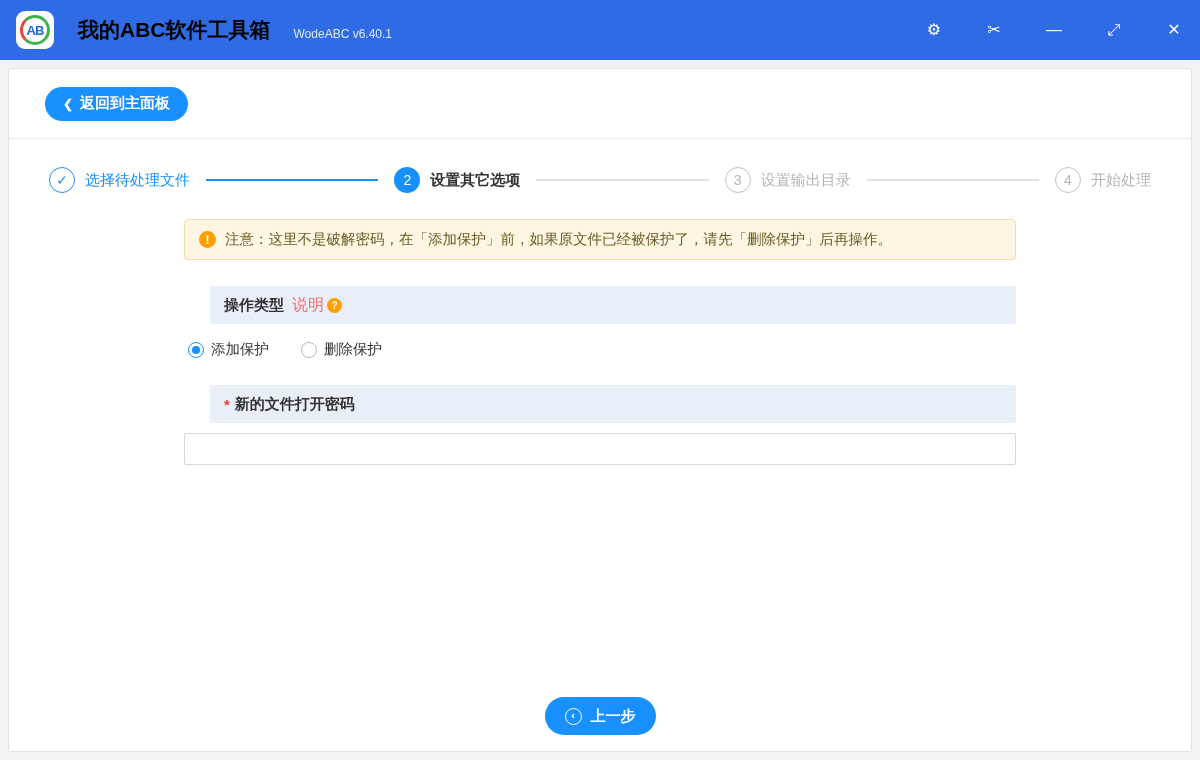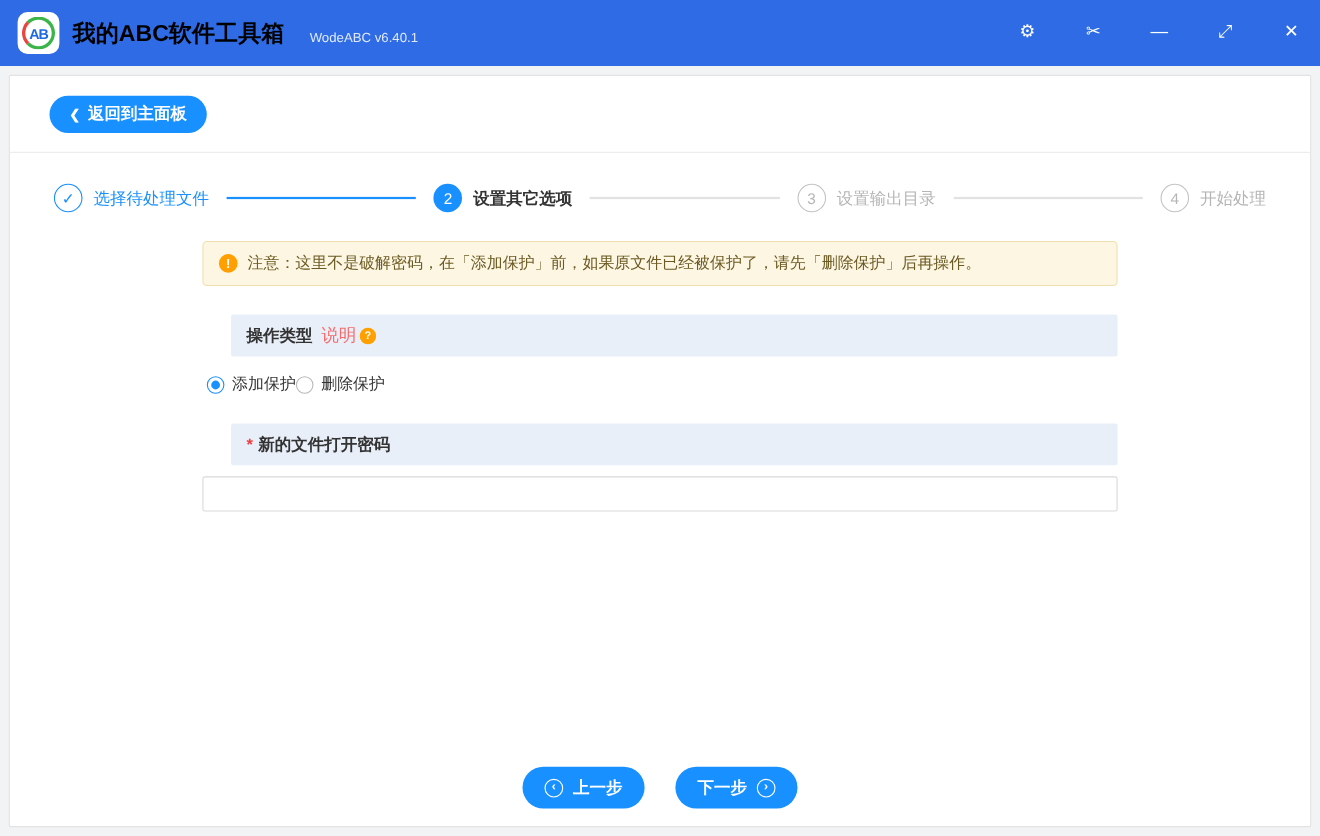--- a/index.html
+++ b/index.html
@@ -15,21 +15,21 @@
 
   
   .titlebar {
     height:60px; background:#2e6be5;
     display:flex; align-items:center;
     padding:0 16px;
   }
   .logo {
     width:38px; height:38px; background:#fff; border-radius:9px;
     display:flex; align-items:center; justify-content:center;
-    margin-right:12px; flex:0 0 auto; position:relative;
+    margin-right:24px; flex:0 0 auto; position:relative;
   }
   .logo-ring {
     width:30px; height:30px; border-radius:50%;
     border:3px solid #3bb54a; border-left-color:#e8453c; border-top-color:#3bb54a;
     display:flex; align-items:center; justify-content:center;
   }
   .logo-txt { font-size:13px; font-weight:bold; color:#1f6ae0; letter-spacing:-1px; }
   .app-title { color:#000000; font-size:21px; font-weight:bold; }
   .app-version { color:rgba(255,255,255,.85); font-size:12px; margin-left:23px; margin-top:8px; }
   .tb-icons { margin-left:auto; display:flex; align-items:center; gap:40px; }
@@ -105,21 +105,21 @@
   }
   .help-icon {
     width:15px; height:15px; border-radius:50%; background:#ff9f00;
     color:#fff; font-size:10px; font-weight:bold;
     display:flex; align-items:center; justify-content:center;
     margin-left:3px; cursor:pointer;
   }
   .req-mark { color:#f03e3e; margin-right:5px; font-weight:bold; }
 
   .radio-row {
-    display:flex; align-items:center; 
+    display:flex; align-items:center; gap:32px;
     margin-top:16px; padding-left:4px; font-size:14.5px; color:#333;
   }
   .radio-opt { display:inline-flex; align-items:center; gap:7px; cursor:pointer; }
   .radio {
     width:16px; height:16px; border-radius:50%; background:#fff;
     border:1.5px solid #b8b8b8; position:relative; flex:0 0 auto;
   }
   .radio.checked { border-color:#1890ff; }
   .radio.checked::after {
     content:""; position:absolute; left:50%; top:50%;
@@ -238,19 +238,15 @@
     </div>
     <input class="pw-input" type="text" value="" style="">
 
   </div>
 
   <div class="footer">
     <button class="nav-btn">
       <span class="circle-arrow">‹</span>
       <span>上一步</span>
     </button>
-    <button class="nav-btn">
-      <span>下一步</span>
-      <span class="circle-arrow">›</span>
-    </button>
   </div>
 
 </div>
 
 </body></html>

